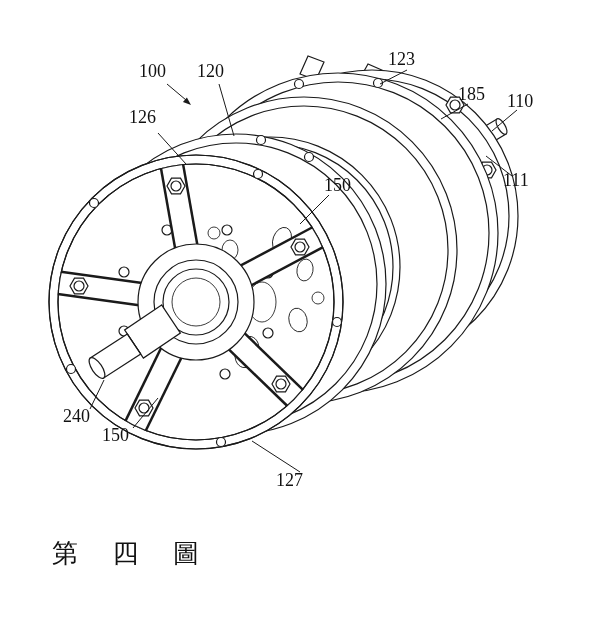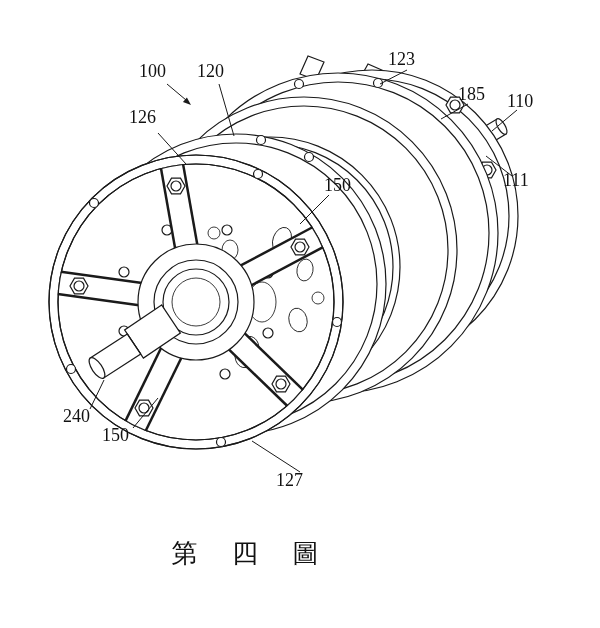--- a/index.html
+++ b/index.html
@@ -13,21 +13,21 @@
   .st{fill:none;stroke:#1a1a1a;stroke-width:1.2;}
   .thin{fill:none;stroke:#1a1a1a;stroke-width:0.85;}
   .lead{fill:none;stroke:#1a1a1a;stroke-width:1;}
   .spoke-b{stroke:#1a1a1a;stroke-width:25;stroke-linecap:butt;}
   .spoke-w{stroke:#ffffff;stroke-width:20;stroke-linecap:butt;}
   .ref{
     position:absolute;font-size:18px;line-height:1;color:#111;
     font-family:"Liberation Serif","DejaVu Serif",serif;white-space:nowrap;
   }
   .caption{
-    position:absolute;left:52px;top:536px;width:400px;text-align:center;
+    position:absolute;left:52px;top:536px;width:400px;text-align:left;
     font-size:26px;letter-spacing:14px;color:#111;
     font-family:"Liberation Serif","DejaVu Serif",serif;
   }
 </style>
 </head>
 <body>
 
 <div class="page">
   <div class="drawing">
 

